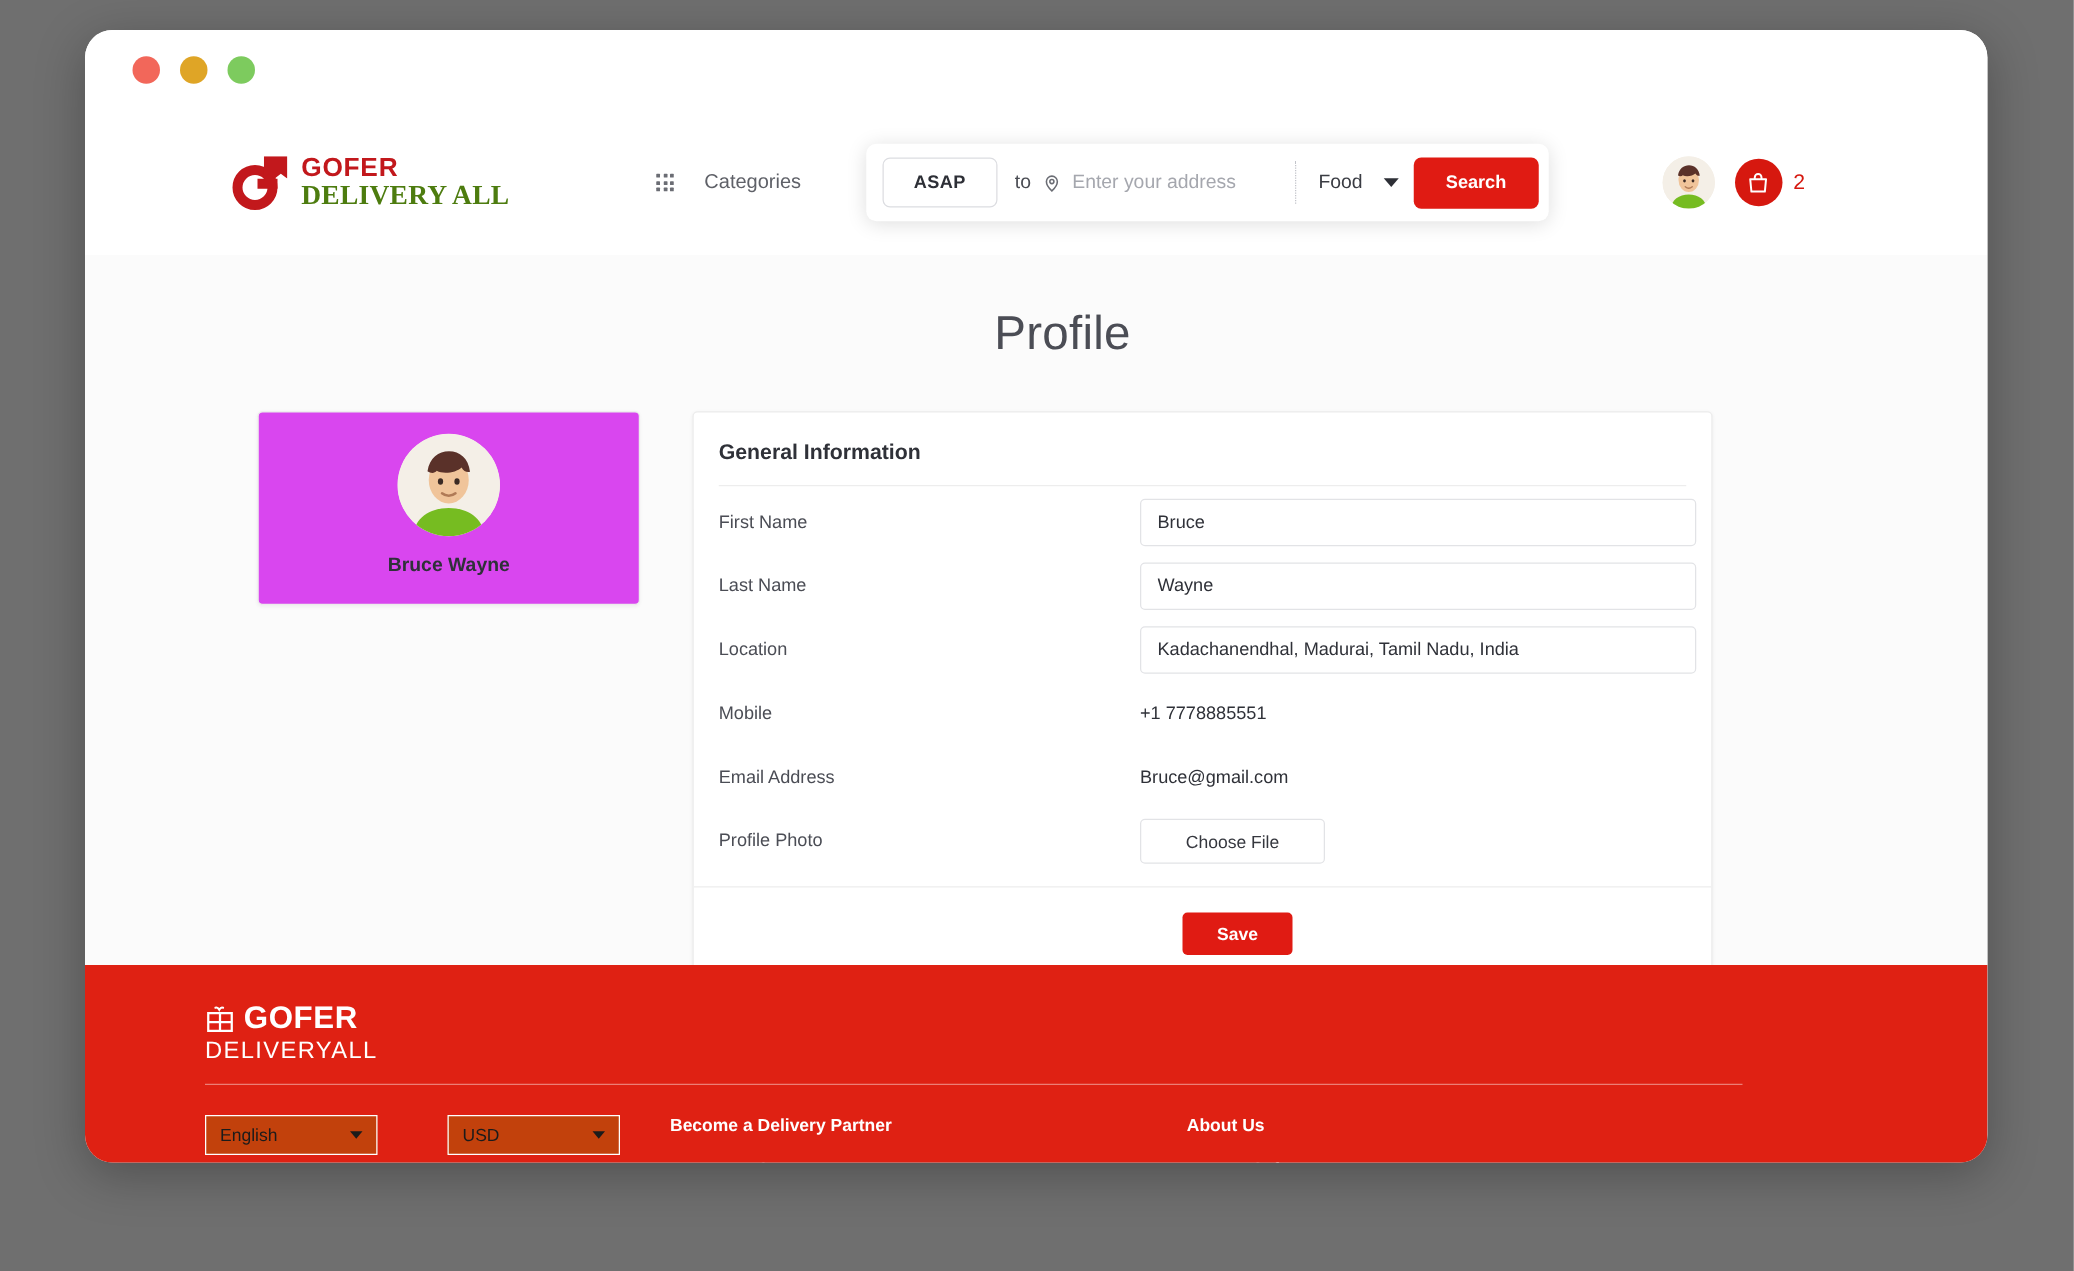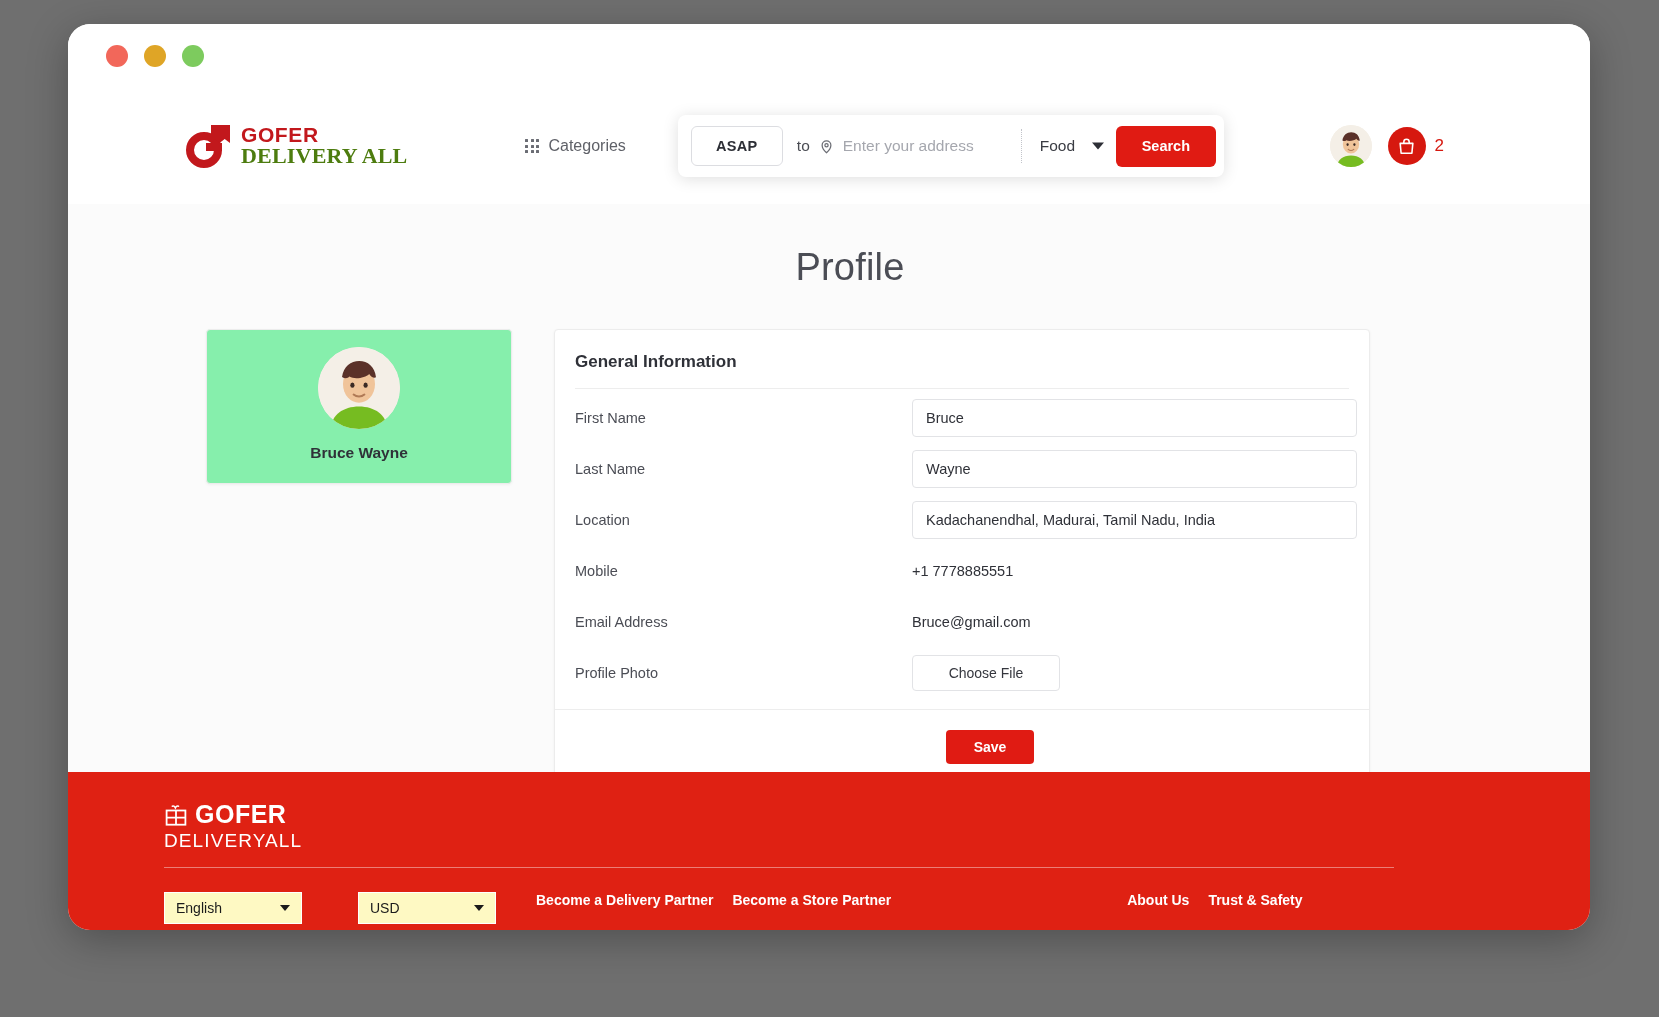--- a/index.html
+++ b/index.html
@@ -70,21 +70,21 @@
     font-size: 21px; font-weight: 800; color: #c2181c;
     letter-spacing: .6px;
   }
   .brand-bottom {
     font-size: 22px; font-weight: 800; color: #4d7c0f;
     letter-spacing: .2px;
     font-family: Liberation Serif, serif;
   }
 
   .categories {
-    display: flex; align-items: center; gap: 9px;
+    display: flex; align-items: center; gap: 24px;
     margin-left: 118px;
     color: #5f6168; font-size: 16px;
   }
   .grid-icon {
     display: grid; grid-template-columns: repeat(3,3px);
     grid-template-rows: repeat(3,3px); gap: 2.5px;
   }
   .grid-icon i { background: #6b6d74; border-radius: .5px; display: block; width: 3px; height: 3px; }
 
   
@@ -180,21 +180,21 @@
   }
   .content {
     display: flex;
     padding: 40px 0 0 0;
     margin-left: 96px;
     gap: 42px;
   }
 
   .profile-card {
     width: 306px; height: 155px;
-    background: #86efac;
+    background: #d946ef;
     border: 1px solid #ececec;
     border-radius: 4px;
     box-shadow: 0 1px 3px rgba(0,0,0,.05);
     display: flex; flex-direction: column;
     align-items: center;
     padding-top: 17px;
     flex: none;
   }
   .avatar-lg {
     width: 82px; height: 82px; border-radius: 50%;
@@ -285,37 +285,37 @@
     width: 1230px; height: 1px;
     background: rgba(255,255,255,.42);
   }
   .footer-cols {
     display: flex; align-items: flex-start;
     margin-top: 24px;
   }
   .sel {
     position: relative;
     width: 138px; height: 32px;
-    background: #fef9c3;
+    background: #c2410c;
     border: 1px solid #fff;
     display: flex; align-items: center;
     padding-left: 11px;
     cursor: pointer;
   }
   .sel .sel-value { font-size: 14px; color: #1b1b1b; }
   .sel .sel-caret {
     position: absolute; right: 11px; top: 50%; transform: translateY(-50%);
     width: 0; height: 0;
     border-left: 5px solid transparent;
     border-right: 5px solid transparent;
     border-top: 6px solid #1b1b1b;
   }
   .col-gap-a { width: 56px; }
   .col-gap-b { width: 24px; }
-  .link-col { display: flex; flex-direction: row; gap: 19px; }
+  .link-col { display: flex; flex-direction: column; gap: 19px; }
   .f-link {
     font-size: 14px; font-weight: 700; color: #fff;
     text-decoration: none; cursor: pointer; white-space: nowrap;
   }
 </style>
 </head>
 <body>
 
 <div class="window">
 

